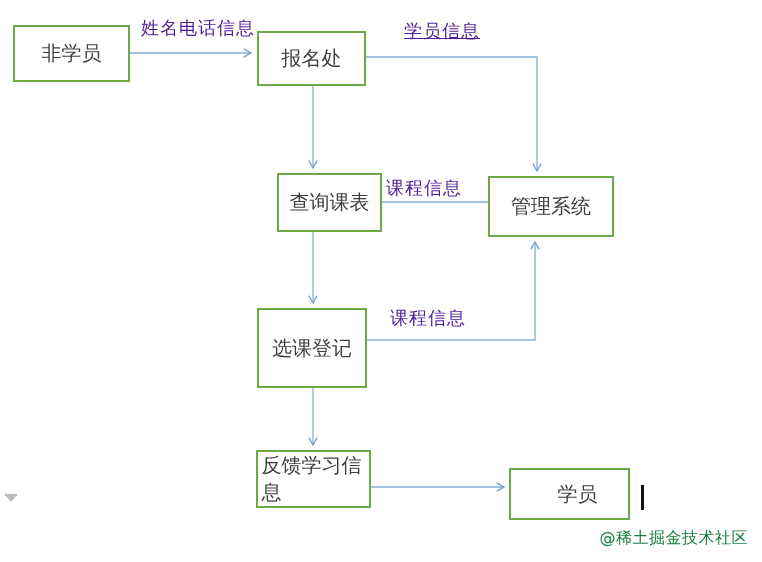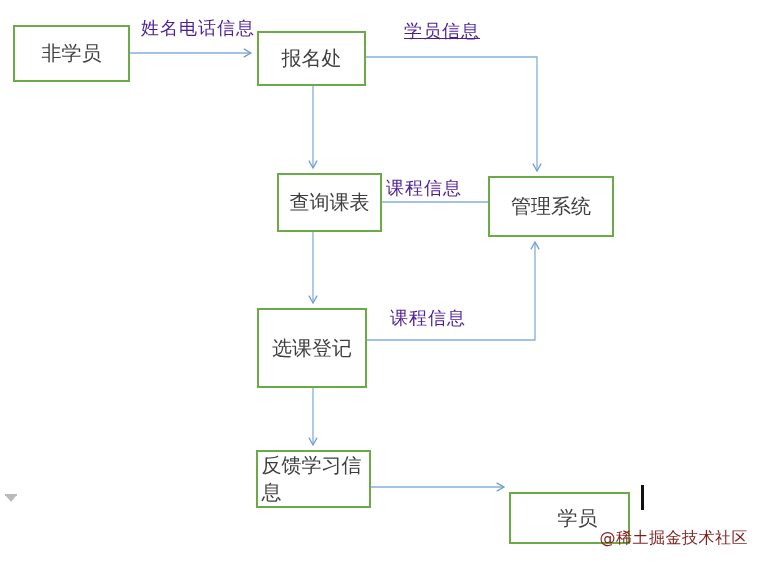--- a/index.html
+++ b/index.html
@@ -13,42 +13,42 @@
     display:flex;align-items:center;justify-content:center;
     color:#3e3e3e;font-size:20px;line-height:1.35;box-sizing:border-box;
   }
   .node .lbl{display:block;}
   .node-feedback .lbl{width:104px;word-break:break-all;}
   .edge-label{
     position:absolute;color:#4c1d95;font-size:18px;white-space:nowrap;
     letter-spacing:1px;
   }
   .watermark{
-    position:absolute;right:14px;top:528px;color:#7f1d1d;font-size:16px;
+    position:absolute;right:14px;top:528px;color:#15803d;font-size:16px;
     letter-spacing:0.5px;font-family:"DejaVu Sans","Liberation Sans",sans-serif;
   }
   .text-cursor{
     position:absolute;left:641px;top:485px;width:2.5px;height:25px;background:#111;
   }
   .stray-mark{
     position:absolute;left:6px;top:496px;width:0;height:0;
     border-left:5px solid transparent;border-right:5px solid transparent;
     border-top:6px solid #a9a9a9;opacity:.8;
   }
   .stray-mark::before{
     content:"";position:absolute;left:-6px;top:-8px;width:12px;height:2px;background:#a9a9a9;
   }
   
   .node-nonstudent{left:13px;top:25px;width:117px;height:57px;}
   .node-registration{left:257px;top:31px;width:109px;height:55px;}
   .node-query{left:261px;top:173px;width:105px;height:59px;margin-left:16px;}
   .node-mgmt{left:488px;top:176px;width:126px;height:61px;}
   .node-select{left:257px;top:308px;width:110px;height:80px;}
   .node-feedback{left:256px;top:450px;width:115px;height:58px;}
-  .node-student{left:509px;top:492px;width:121px;height:52px;padding-left:16px;}
+  .node-student{left:509px;top:468px;width:121px;height:52px;padding-left:16px;}
   
   .elbl-name-phone{left:141px;top:16px;}
   .elbl-student-info{left:404px;top:19px;text-decoration:underline;}
   .elbl-course-info{left:386px;top:176px;}
   .elbl-select-info{left:390px;top:306px;}
   .elbl-selected-info{left:386px;top:460px;letter-spacing:0;}
 </style>
 </head>
 <body>
 

